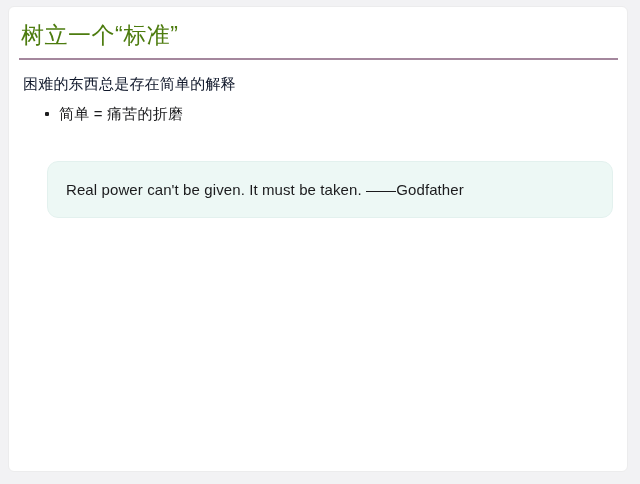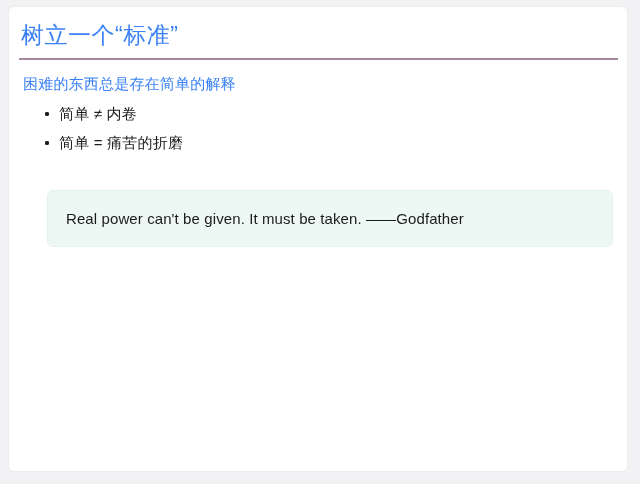--- a/index.html
+++ b/index.html
@@ -21,41 +21,41 @@
     background: #ffffff;
     border: 1px solid #ececed;
     border-radius: 6px;
     box-sizing: border-box;
     overflow: hidden;
   }
 
   #slide-title {
     font-size: 23px;
     font-weight: 400;
-    color: #3b82f6;
+    color: #4d7c0f;
     letter-spacing: 0.5px;
     margin: 0;
     padding: 14px 0 8px 12px;
     line-height: 1.25;
     white-space: nowrap;
   }
 
   #title-rule {
     height: 2px;
     background: #a4879d;
     margin: 0 9px 0 10px;
   }
 
   #slide-body {
     padding: 13px 14px 0 14px;
   }
 
   .lead-line {
     font-size: 15px;
-    color: #3b82f6;
+    color: #0f172a;
     line-height: 1.5;
     margin: 0 0 6px 0;
     letter-spacing: 0.2px;
   }
 
   ul#point-list {
     list-style: none;
     margin: 0;
     padding: 0 0 0 22px;
   }
@@ -88,21 +88,21 @@
     letter-spacing: 0.3px;
     line-height: 1.4;
   }
 
   #quote-box {
     margin: 37px 0 0 24px;
     width: 566px;
     box-sizing: border-box;
     background: #edf8f5;
     border: 1px solid #e3f1ee;
-    border-radius: 6px;
+    border-radius: 11px;
     padding: 17px 18px 17px 18px;
   }
 
   #quote-text {
     font-size: 15px;
     color: #1b1b1d;
     line-height: 1.4;
     margin: 0;
     letter-spacing: 0.1px;
   }
@@ -119,24 +119,20 @@
   <div id="slide-body">
 
     <p class="lead-line">困难的东西总是存在简单的解释</p>
 
     <ul id="point-list">
       <li>
         <span class="bullet-dot"></span>
       </li>
       <li>
         <span class="bullet-dot"></span>
-        <span>简单 ≠ 内卷</span>
-      </li>
-      <li>
-        <span class="bullet-dot"></span>
       </li>
       <li>
         <span class="bullet-dot"></span>
         <span>简单 = 痛苦的折磨</span>
       </li>
     </ul>
 
 
     <div id="quote-box">
       <p id="quote-text">Real power can't be given. It must be taken. ——Godfather</p>

